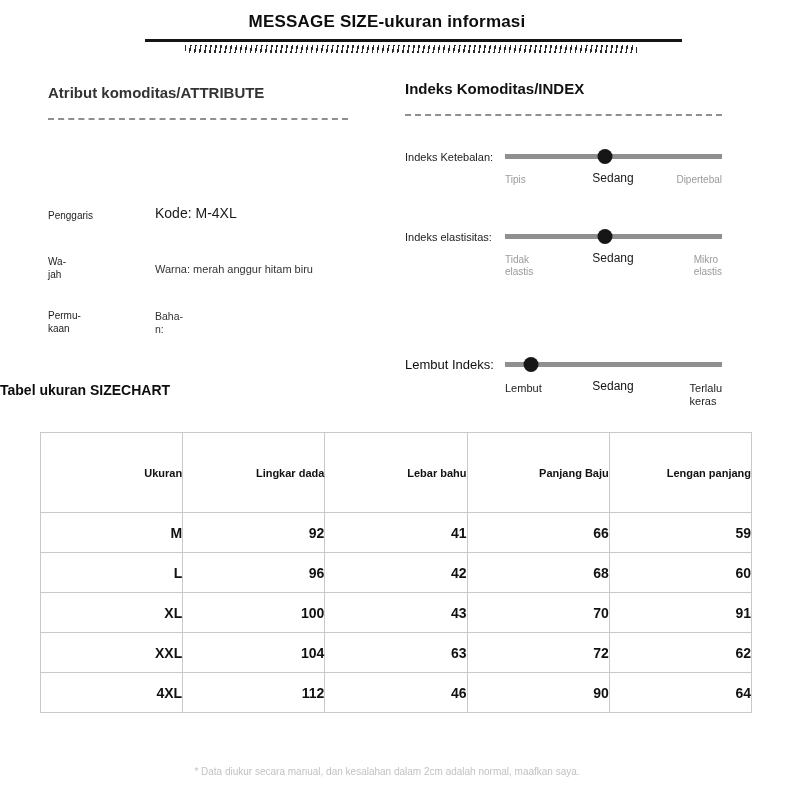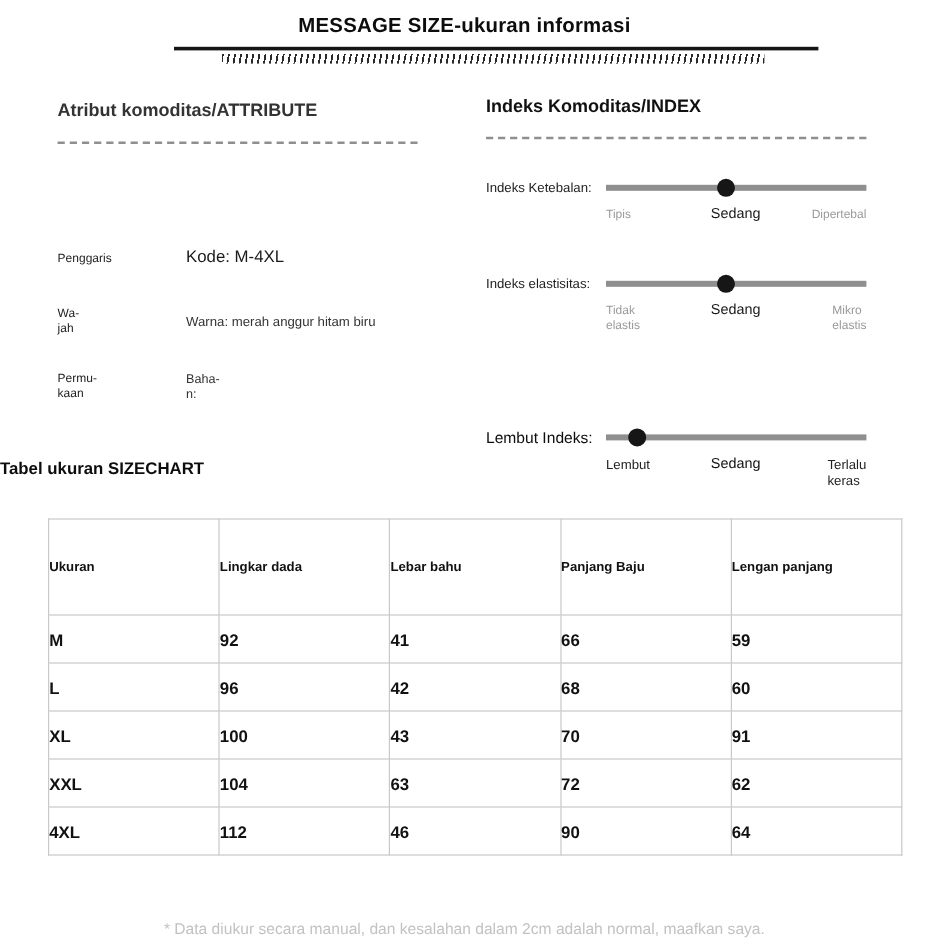--- a/index.html
+++ b/index.html
@@ -48,28 +48,28 @@
   .tick-center { left: 150px; width: 116px; text-align: center; font-size: 12px; color: #1a1a1a; top: 24px; }
   .tick-right { right: 0; text-align: left; }
   .sg-3 .tick-left, .sg-3 .tick-right { font-size: 11px; color: #222; }
   .sg-3 .tick-center { color: #111; }
 
   
   .chart-heading { position: absolute; top: 382px; left: 0; width: 100%; 
                    font-size: 14px; font-weight: 700; color: #0d0d0d; }
   .size-table { position: absolute; left: 40px; top: 432px; width: 712px;
                 border-collapse: collapse; table-layout: fixed; }
-  .size-table th, .size-table td { border: 1px solid #c9c9c9; text-align: left;
+  .size-table th, .size-table td { border: 1px solid #c9c9c9; text-align: right;
                                    vertical-align: middle; color: #111; margin-top: 48px; }
   .size-table th { height: 80px; font-size: 11px; font-weight: 700; }
   .size-table td { height: 40px; font-size: 14px; font-weight: 700; }
 
   
   .footer-note { position: absolute; top: 766px; left: 0; width: 100%; text-align: center;
-                 font-size: 13px; color: #c2c2c2; }
+                 font-size: 10px; color: #c2c2c2; }
 </style>
 </head>
 <body>
 
 <div class="page">
 
   <h1 class="title">MESSAGE SIZE-ukuran informasi</h1>
   <div class="title-rule"></div>
   <div class="title-hatch"></div>
 

